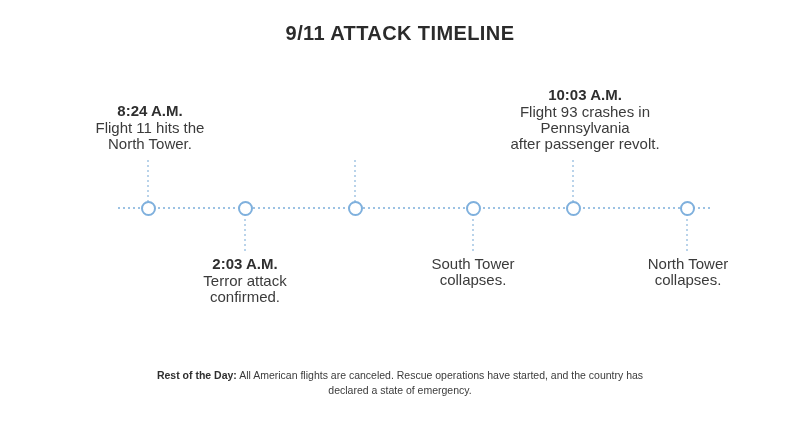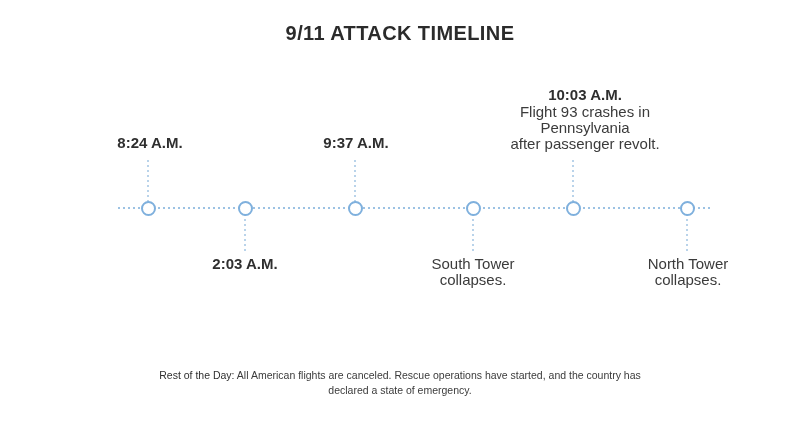--- a/index.html
+++ b/index.html
@@ -111,49 +111,52 @@
     position: absolute;
     top: 368px;
     left: 150px;
     width: 500px;
     text-align: center;
     font-size: 10.5px;
     line-height: 15px;
     color: #3b3b3b;
   }
   #footer .lead {
-    font-weight: normal;
+    font-weight: bold;
     color: #2f2f2f;
     text-align: right;
   }
 </style>
 </head>
 <body>
 
 <div id="infographic">
 
   <div id="title">9/11 ATTACK TIMELINE</div>
 
   <div id="axis"></div>
 
   <div id="nodes-layer">
       <div class="connector up" style="left: 148px;"></div>
       <div class="node" style="left: 148px;"></div>
       <div class="label above" style="left: 80px; width: 140px;">
         <span class="time">8:24 A.M.</span>
+        <span class="desc">Flight 11 hits the
+North Tower.</span>
       </div>
       <div class="connector down" style="left: 245px;"></div>
       <div class="node" style="left: 245px;"></div>
       <div class="label below" style="left: 180px; width: 130px;">
         <span class="time">2:03 A.M.</span>
+        <span class="desc">Terror attack
+confirmed.</span>
       </div>
       <div class="connector up" style="left: 355px;"></div>
       <div class="node" style="left: 355px;"></div>
       <div class="label above" style="left: 288px; width: 136px;">
-        <span class="time">9:37 A.M.</span>
       </div>
       <div class="connector down" style="left: 473px;"></div>
       <div class="node" style="left: 473px;"></div>
       <div class="label below" style="left: 413px; width: 120px;">
         <span class="desc">South Tower
 collapses.</span>
       </div>
       <div class="connector up" style="left: 573px;"></div>
       <div class="node" style="left: 573px;"></div>
       <div class="label above" style="left: 479px; width: 212px;">

